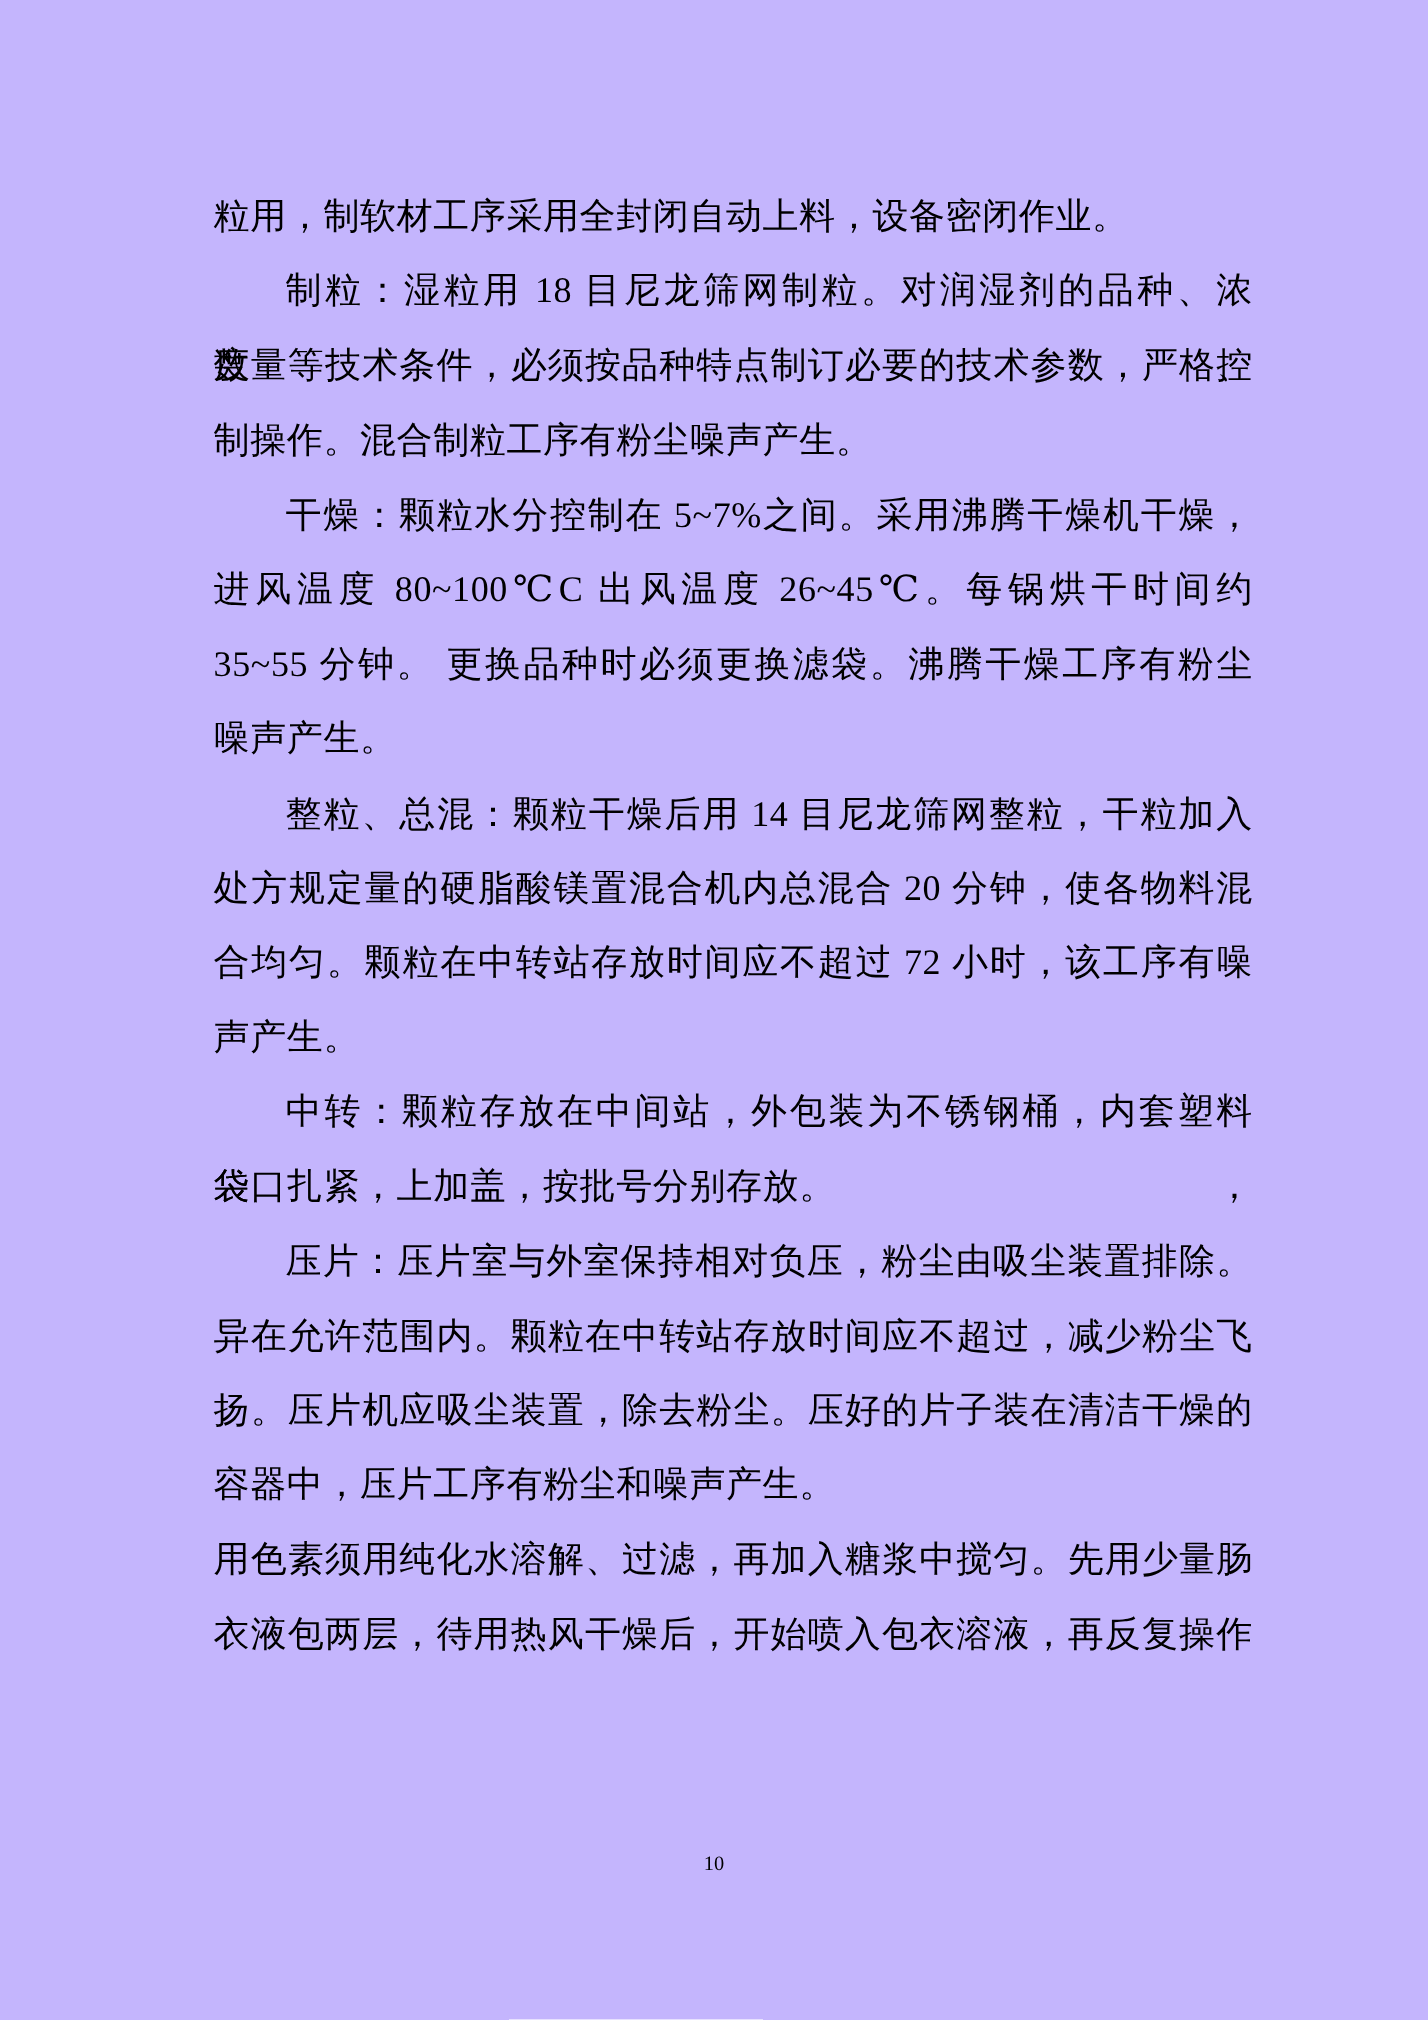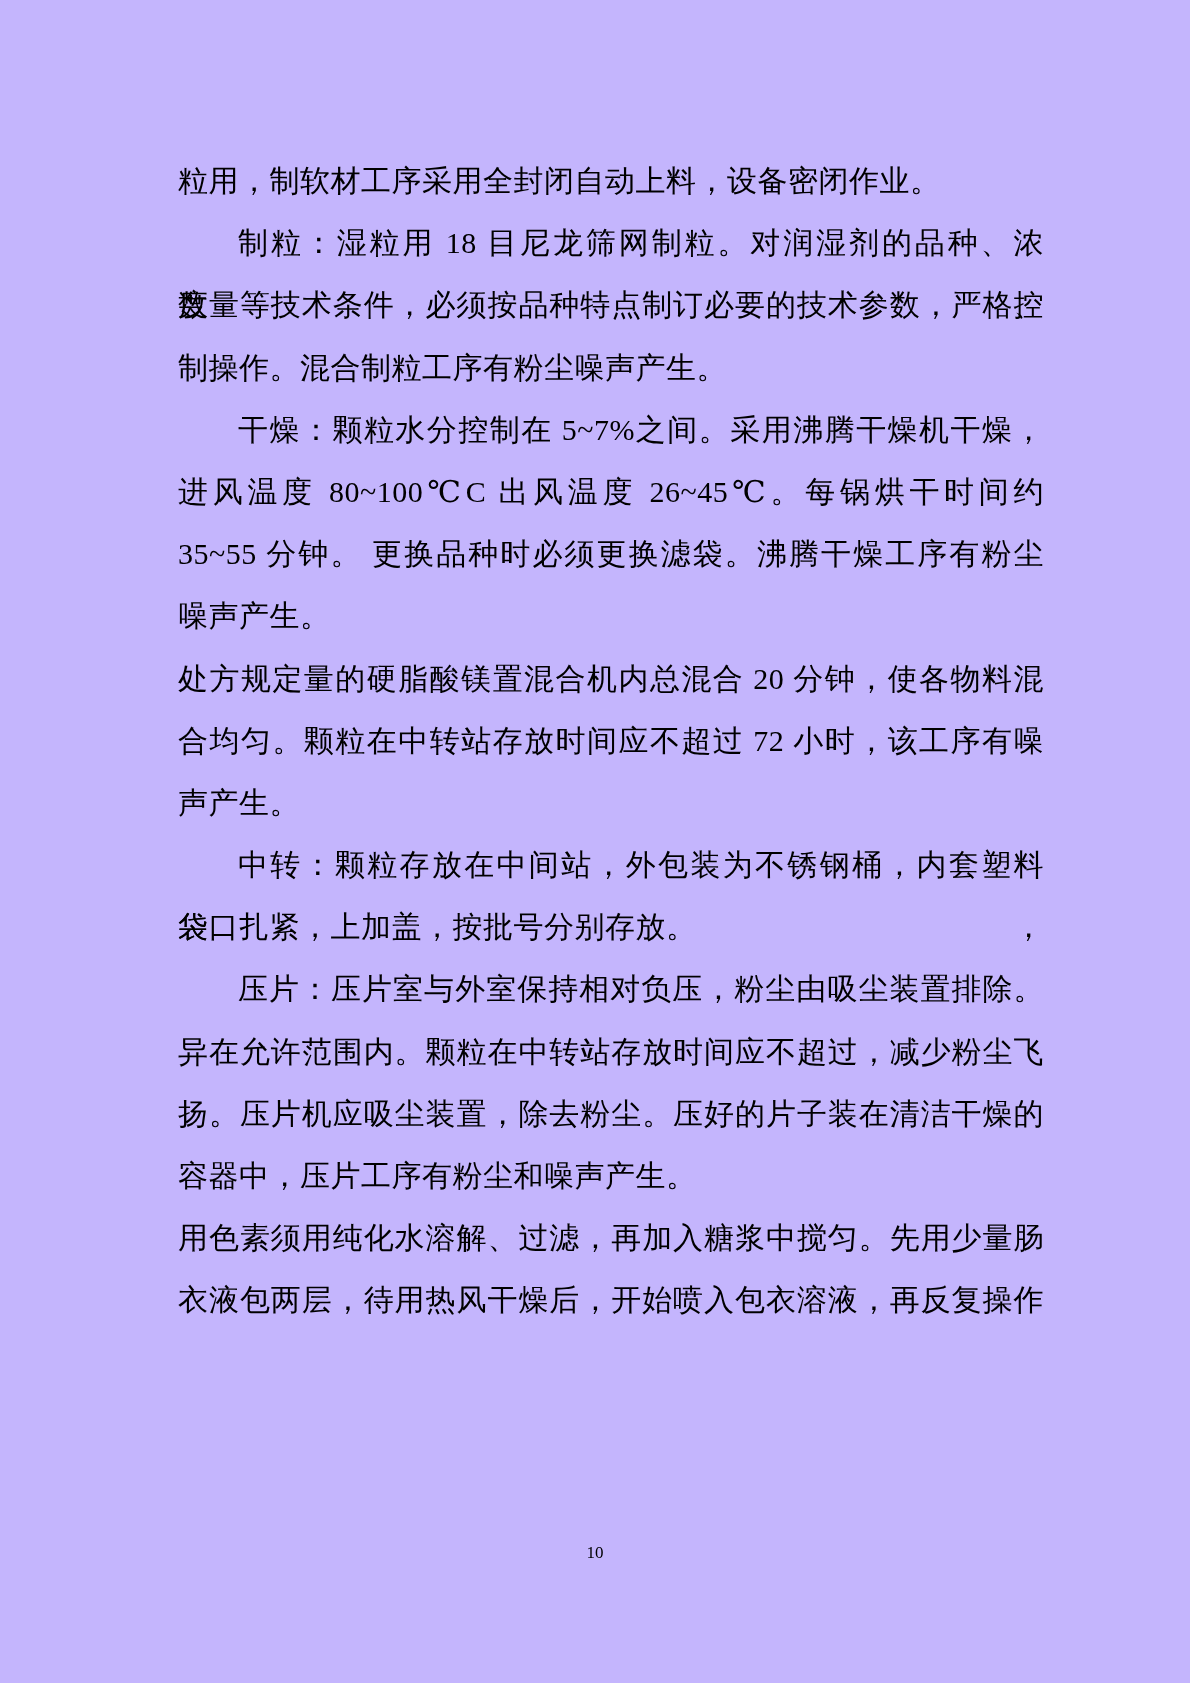--- a/index.html
+++ b/index.html
@@ -54,20 +54,21 @@
 <div class="page">
   <div class="content">
       <div class="line">粒用，制软材工序采用全封闭自动上料，设备密闭作业。</div>
       <div class="line indent fill">制粒：湿粒用 18 目尼龙筛网制粒。对润湿剂的品种、浓度、</div>
       <div class="line fill">数量等技术条件，必须按品种特点制订必要的技术参数，严格控</div>
       <div class="line">制操作。混合制粒工序有粉尘噪声产生。</div>
       <div class="line indent fill">干燥：颗粒水分控制在 5~7%之间。采用沸腾干燥机干燥，</div>
       <div class="line fill">进风温度 80~100℃C 出风温度 26~45℃。每锅烘干时间约</div>
       <div class="line fill">35~55 分钟。 更换品种时必须更换滤袋。沸腾干燥工序有粉尘</div>
       <div class="line">噪声产生。</div>
+      <div class="line indent fill">整粒、总混：颗粒干燥后用 14 目尼龙筛网整粒，干粒加入</div>
       <div class="line fill">处方规定量的硬脂酸镁置混合机内总混合 20 分钟，使各物料混</div>
       <div class="line fill">合均匀。颗粒在中转站存放时间应不超过 72 小时，该工序有噪</div>
       <div class="line">声产生。</div>
       <div class="line indent fill">中转：颗粒存放在中间站，外包装为不锈钢桶，内套塑料袋，</div>
       <div class="line">袋口扎紧，上加盖，按批号分别存放。</div>
       <div class="line indent fill">压片：压片室与外室保持相对负压，粉尘由吸尘装置排除。</div>
       <div class="line fill">异在允许范围内。颗粒在中转站存放时间应不超过，减少粉尘飞</div>
       <div class="line fill">扬。压片机应吸尘装置，除去粉尘。压好的片子装在清洁干燥的</div>
       <div class="line">容器中，压片工序有粉尘和噪声产生。</div>
       <div class="line fill">用色素须用纯化水溶解、过滤，再加入糖浆中搅匀。先用少量肠</div>

